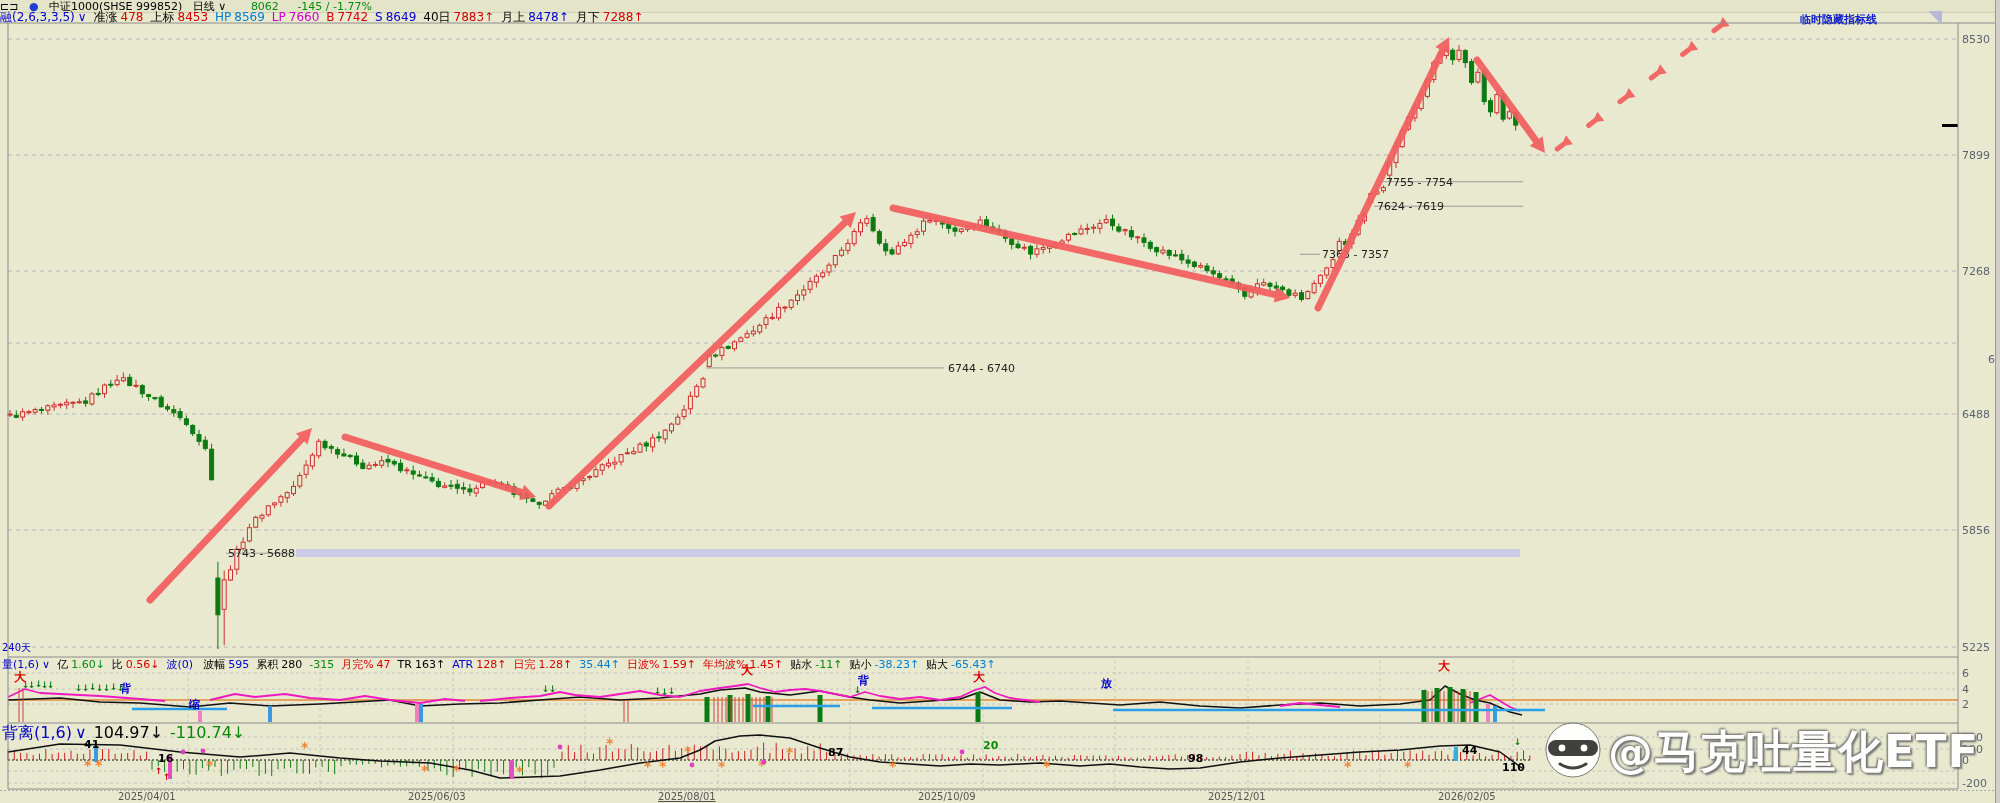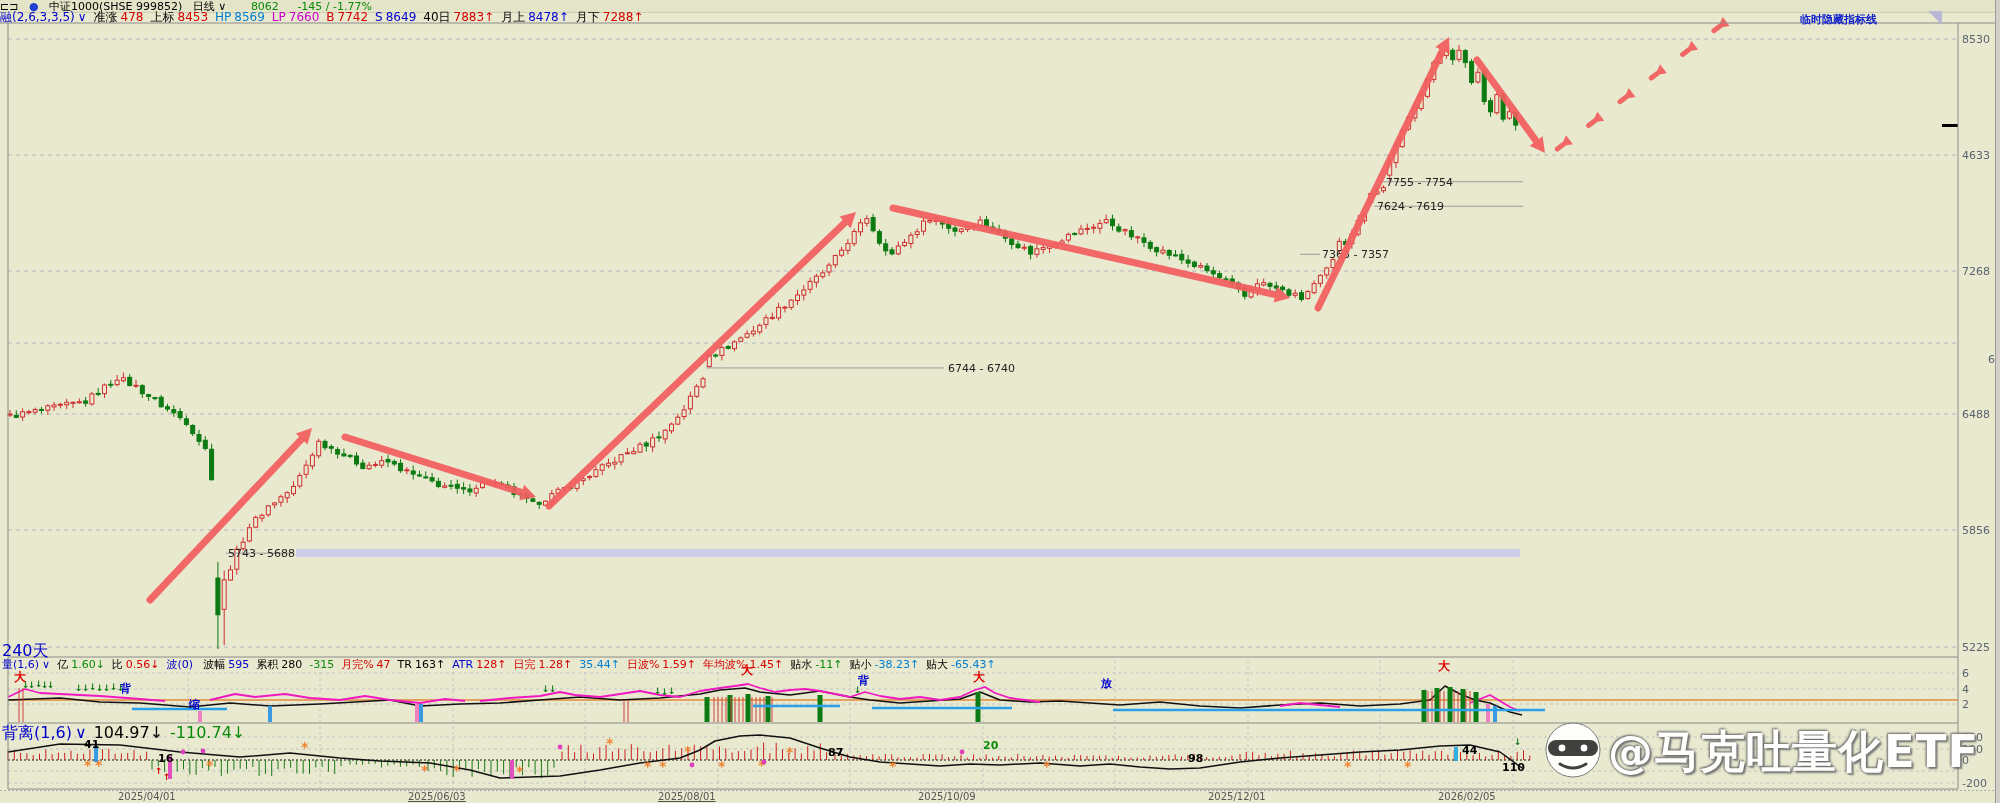--- a/index.html
+++ b/index.html
@@ -8,21 +8,21 @@
   .row{position:absolute;left:0;width:2000px;white-space:nowrap;}
   #bar1{top:0;height:11px;font-size:11px;line-height:11px;background:#e4e4c9;border-bottom:1px solid #cfcfb4;padding-top:1px;}
   #bar2{top:12px;height:11px;font-size:12px;line-height:11px;}
   .tok{display:inline-block;margin-right:7px;}
   .tok .lbl{margin-right:3px;}
   #chart-svg{position:absolute;left:0;top:0;}
   .axis-label{position:absolute;font-size:11px;color:#5a6470;}
   .date-label{position:absolute;top:791px;font-size:10px;color:#555;text-align:center;}
   #hide-note{position:absolute;top:12px;left:1800px;font-size:11px;color:#1122cc;font-weight:bold;}
   #fold-corner{position:absolute;top:11px;left:1928px;width:0;height:0;border-top:14px solid #b9b9d6;border-left:14px solid transparent;}
-  #d240{position:absolute;top:641px;left:2px;font-size:16px;color:#0000cc;}
+  #d240{position:absolute;top:641px;left:2px;font-size:10px;color:#0000cc;}
   #volhdr{position:absolute;top:659px;left:2px;font-size:11px;line-height:12px;}
   #ind2hdr{position:absolute;top:727px;left:2px;font-size:16px;line-height:12px;}
   #watermark{position:absolute;left:1608px;top:722px;font-size:45px;font-weight:bold;color:#fff;letter-spacing:1px;
      text-shadow:0 0 3px #666,2px 2px 2px #777,-1px -1px 2px #777;opacity:.97;}
   #rightstrip{position:absolute;left:1995px;top:0;width:5px;height:803px;background:#d4d0c8;border-left:1px solid #9a9a9a;}
 </style>
 </head>
 <body>
 
 <div id="stage">
@@ -983,38 +983,38 @@
 
   <div id="hide-note">临时隐藏指标线</div>
   <div id="fold-corner"></div>
 
   <div id="d240">240天</div>
   <div id="volhdr"><span class="tok"><span class="lbl" style="color: rgb(0, 0, 204);">量(1,6)</span><span style="color: rgb(0, 0, 204);">∨</span></span><span class="tok"><span class="lbl" style="color: rgb(0, 0, 0);">亿</span><span style="color: rgb(10, 138, 10);">1.60↓</span></span><span class="tok"><span class="lbl" style="color: rgb(0, 0, 0);">比</span><span style="color: rgb(212, 0, 0);">0.56↓</span></span><span class="tok"><span class="lbl" style="color: rgb(0, 0, 204);">波(0)</span></span><span class="tok"><span class="lbl" style="color: rgb(0, 0, 0);">波幅</span><span style="color: rgb(0, 0, 208);">595</span></span><span class="tok"><span class="lbl" style="color: rgb(0, 0, 0);">累积</span><span style="color: rgb(0, 0, 0);">280</span></span><span class="tok"><span style="color: rgb(10, 138, 10);">-315</span></span><span class="tok"><span class="lbl" style="color: rgb(212, 0, 0);">月完%</span><span style="color: rgb(212, 0, 0);">47</span></span><span class="tok"><span class="lbl" style="color: rgb(0, 0, 0);">TR</span><span style="color: rgb(0, 0, 0);">163↑</span></span><span class="tok"><span class="lbl" style="color: rgb(0, 0, 208);">ATR</span><span style="color: rgb(212, 0, 0);">128↑</span></span><span class="tok"><span class="lbl" style="color: rgb(212, 0, 0);">日完</span><span style="color: rgb(212, 0, 0);">1.28↑</span></span><span class="tok"><span style="color: rgb(0, 128, 208);">35.44↑</span></span><span class="tok"><span class="lbl" style="color: rgb(212, 0, 0);">日波%</span><span style="color: rgb(212, 0, 0);">1.59↑</span></span><span class="tok"><span class="lbl" style="color: rgb(212, 0, 0);">年均波%</span><span style="color: rgb(212, 0, 0);">1.45↑</span></span><span class="tok"><span class="lbl" style="color: rgb(0, 0, 0);">贴水</span><span style="color: rgb(10, 138, 10);">-11↑</span></span><span class="tok"><span class="lbl" style="color: rgb(0, 0, 0);">贴小</span><span style="color: rgb(0, 128, 208);">-38.23↑</span></span><span class="tok"><span class="lbl" style="color: rgb(0, 0, 0);">贴大</span><span style="color: rgb(0, 128, 208);">-65.43↑</span></span></div>
   <div id="ind2hdr"><span class="tok"><span class="lbl" style="color: rgb(0, 0, 204);">背离(1,6)</span><span style="color: rgb(0, 0, 204);">∨</span></span><span class="tok"><span style="color: rgb(0, 0, 0);">104.97↓</span></span><span class="tok"><span style="color: rgb(10, 138, 10);">-110.74↓</span></span></div>
 
   <div id="axis-labels">
       <div class="axis-label" style="left: 1962px; top: 33px;">8530</div>
-      <div class="axis-label" style="left: 1962px; top: 149px;">4633</div>
+      <div class="axis-label" style="left: 1962px; top: 149px;">7899</div>
       <div class="axis-label" style="left: 1962px; top: 265px;">7268</div>
       <div class="axis-label" style="left: 1988px; top: 337px; margin-top: 16px;">6878</div>
       <div class="axis-label" style="left: 1962px; top: 408px;">6488</div>
       <div class="axis-label" style="left: 1962px; top: 524px;">5856</div>
       <div class="axis-label" style="left: 1962px; top: 641px;">5225</div>
       <div class="axis-label" style="left: 1962px; top: 667px;">6</div>
       <div class="axis-label" style="left: 1962px; top: 683px;">4</div>
       <div class="axis-label" style="left: 1962px; top: 698px;">2</div>
       <div class="axis-label" style="left: 1962px; top: 731px;">200</div>
       <div class="axis-label" style="left: 1962px; top: 743px;">100</div>
       <div class="axis-label" style="left: 1962px; top: 754px;">0</div>
       <div class="axis-label" style="left: 1962px; top: 765px; margin-left: 38px;">-100</div>
       <div class="axis-label" style="left: 1962px; top: 777px;">-200</div>
     </div>
   <div id="date-row">
       <div class="date-label" style="left: 118px;">2025/04/01</div>
-      <div class="date-label" style="left: 408px; text-decoration: underline;">2025/06/03</div>
+      <div class="date-label" style="left: 408px;">2025/06/03</div>
       <div class="date-label" style="left: 658px; text-decoration: underline;">2025/08/01</div>
       <div class="date-label" style="left: 918px;">2025/10/09</div>
       <div class="date-label" style="left: 1208px;">2025/12/01</div>
       <div class="date-label" style="left: 1438px;">2026/02/05</div>
     </div>
 
   <div id="watermark">@马克吐量化ETF</div>
   <div id="rightstrip"></div>
 </div>
 

